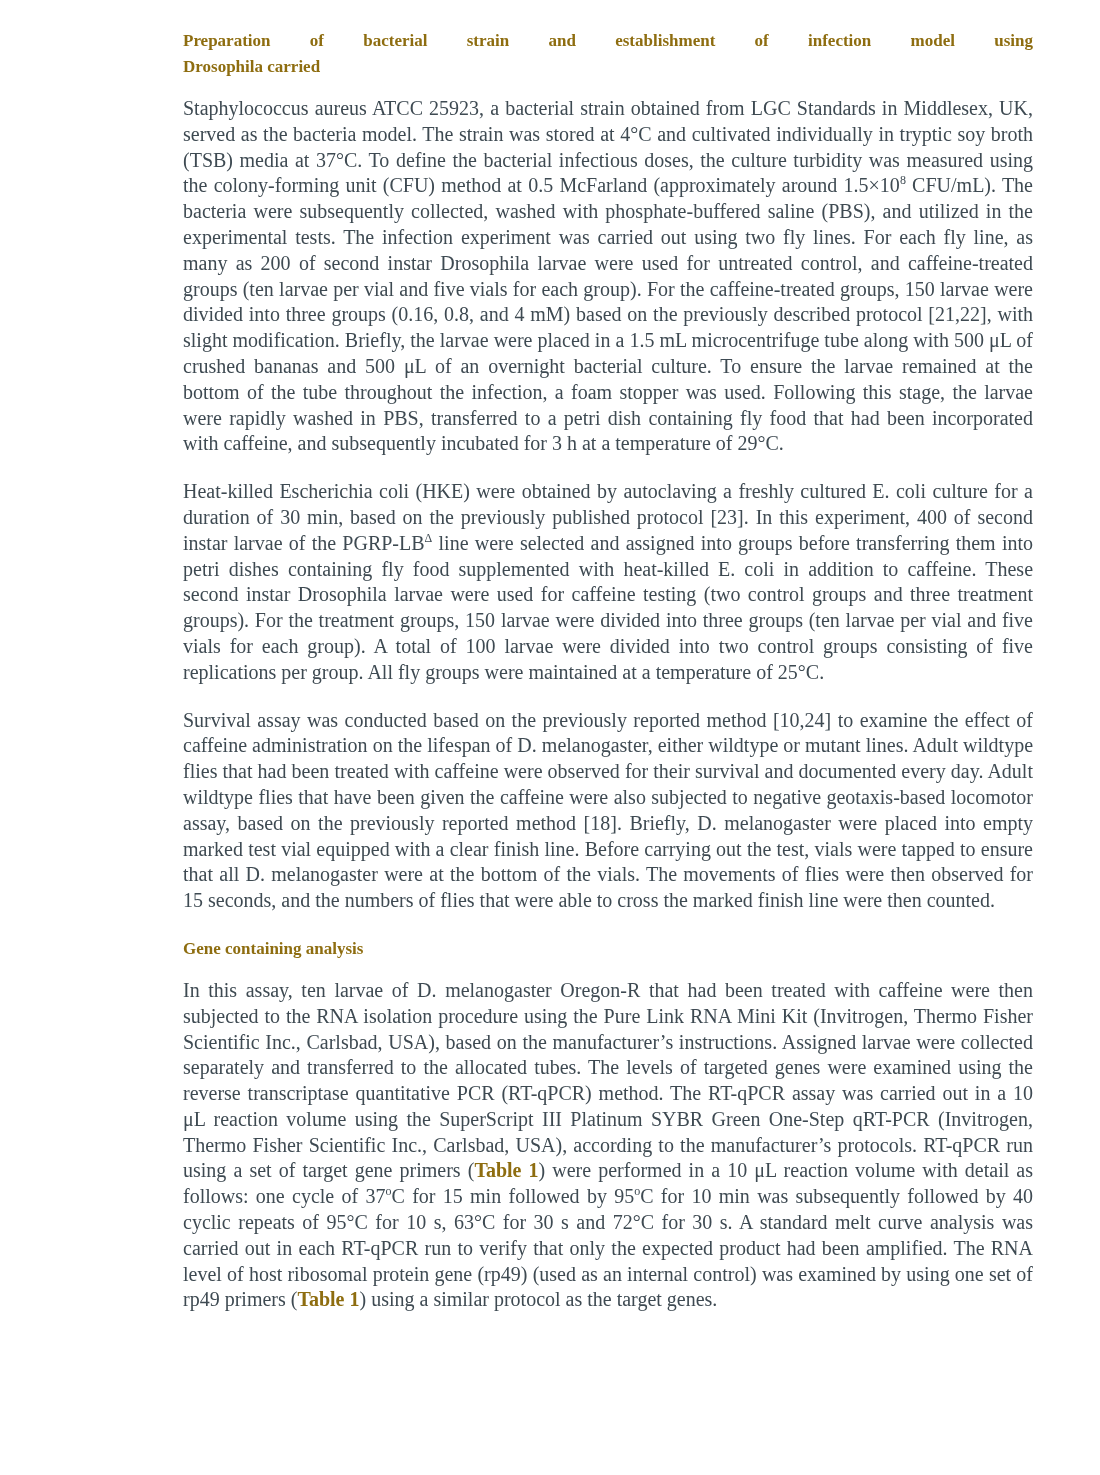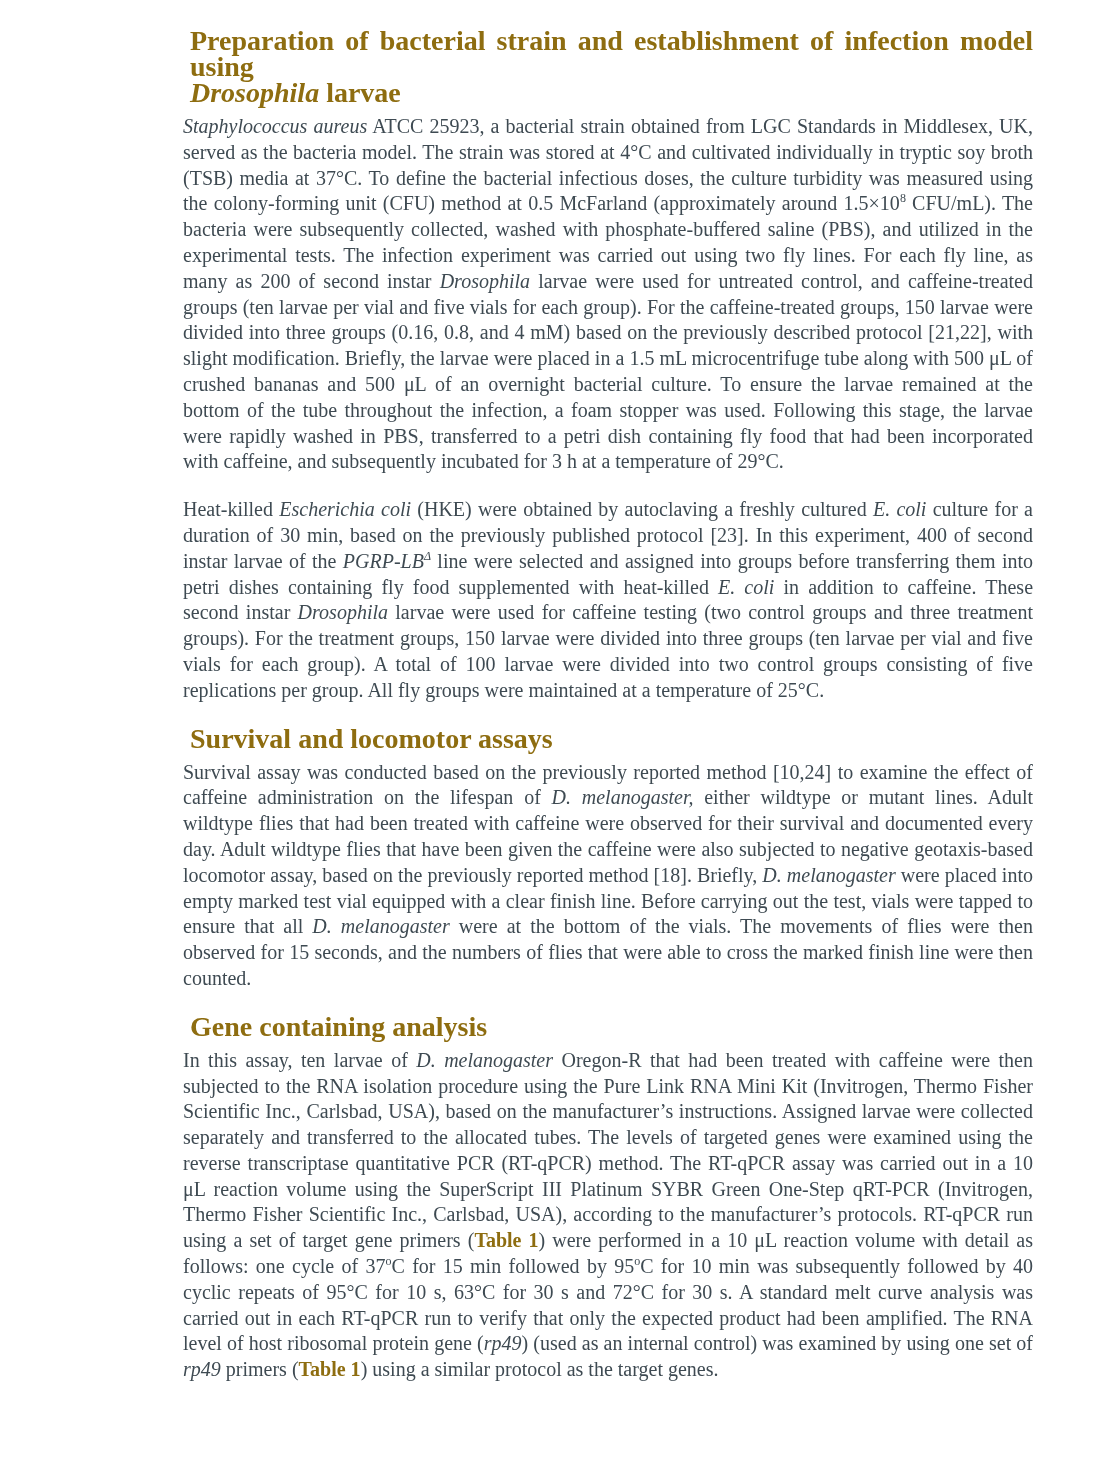--- a/index.html
+++ b/index.html
@@ -13,58 +13,55 @@
     padding:28px 67px 0 183px;
     background:var(--paper);
     overflow:hidden;
     font-family:"Liberation Serif","DejaVu Serif",serif;
     color:var(--body);
   }
   .doc-section{margin:0;}
   .heading{
     color:var(--accent);
     font-weight:700;
-    font-size:28px;
+    font-size:17px;
     line-height:26px;
-    margin:0 0 3px 7px;
+    margin:0 0 3px 0;
   }
   .heading-line{display:block;}
   .heading-line.justify-line{text-align:justify;text-align-last:justify;}
   .body-text{
     font-size:20px;
     line-height:25.8px;
     text-align:justify;
-    margin:8px 0 22px 0;
+    margin:16px 0 22px 0;
   }
-  .run-i{font-style:italic;}
+  .run-i{}
   .run-a{color:var(--accent);font-weight:700;}
   .run-sup{font-size:0.6em;vertical-align:super;line-height:0;}
 </style>
 </head>
 <body>
 
 <div class="page">
   <main>
 
     <section class="doc-section">
       <h2 class="heading">
           <span class="heading-line justify-line"><span>Preparation of bacterial strain and establishment of infection model using</span></span>
-          <span class="heading-line"><span class="run-i">Drosophila</span><span> larvae</span></span>
+          <span class="heading-line"><span class="run-i">Drosophila</span><span> carried</span></span>
         </h2>
       <p class="body-text"><span class="run-i">Staphylococcus aureus</span><span> ATCC 25923, a bacterial strain obtained from LGC Standards in Middlesex, UK, served as the bacteria model. The strain was stored at 4°C and cultivated individually in tryptic soy broth (TSB) media at 37°C. To define the bacterial infectious doses, the culture turbidity was measured using the colony-forming unit (CFU) method at 0.5 McFarland (approximately around 1.5×10</span><span class="run-sup">8</span><span> CFU/mL). The bacteria were subsequently collected, washed with phosphate-buffered saline (PBS), and utilized in the experimental tests. The infection experiment was carried out using two fly lines. For each fly line, as many as 200 of second instar </span><span class="run-i">Drosophila</span><span> larvae were used for untreated control, and caffeine-treated groups (ten larvae per vial and five vials for each group). For the caffeine-treated groups, 150 larvae were divided into three groups (0.16, 0.8, and 4 mM) based on the previously described protocol [21,22], with slight modification. Briefly, the larvae were placed in a 1.5 mL microcentrifuge tube along with 500 μL of crushed bananas and 500 μL of an overnight bacterial culture. To ensure the larvae remained at the bottom of the tube throughout the infection, a foam stopper was used. Following this stage, the larvae were rapidly washed in PBS, transferred to a petri dish containing fly food that had been incorporated with caffeine, and subsequently incubated for 3 h at a temperature of 29°C.</span></p>
     </section>
 
     <section class="doc-section">
       <p class="body-text"><span>Heat-killed </span><span class="run-i">Escherichia coli</span><span> (HKE) were obtained by autoclaving a freshly cultured </span><span class="run-i">E. coli</span><span> culture for a duration of 30 min, based on the previously published protocol [23]. In this experiment, 400 of second instar larvae of the </span><span class="run-i">PGRP-LB</span><span class="run-i run-sup">Δ</span><span> line were selected and assigned into groups before transferring them into petri dishes containing fly food supplemented with heat-killed </span><span class="run-i">E. coli</span><span> in addition to caffeine. These second instar </span><span class="run-i">Drosophila</span><span> larvae were used for caffeine testing (two control groups and three treatment groups). For the treatment groups, 150 larvae were divided into three groups (ten larvae per vial and five vials for each group). A total of 100 larvae were divided into two control groups consisting of five replications per group. All fly groups were maintained at a temperature of 25°C.</span></p>
     </section>
 
     <section class="doc-section">
-      <h2 class="heading">
-          <span class="heading-line"><span>Survival and locomotor assays</span></span>
-        </h2>
       <p class="body-text"><span>Survival assay was conducted based on the previously reported method [10,24] to examine the effect of caffeine administration on the lifespan of </span><span class="run-i">D. melanogaster,</span><span> either wildtype or mutant lines. Adult wildtype flies that had been treated with caffeine were observed for their survival and documented every day. Adult wildtype flies that have been given the caffeine were also subjected to negative geotaxis-based locomotor assay, based on the previously reported method [18]. Briefly, </span><span class="run-i">D. melanogaster</span><span> were placed into empty marked test vial equipped with a clear finish line. Before carrying out the test, vials were tapped to ensure that all </span><span class="run-i">D. melanogaster</span><span> were at the bottom of the vials. The movements of flies were then observed for 15 seconds, and the numbers of flies that were able to cross the marked finish line were then counted.</span></p>
     </section>
 
     <section class="doc-section">
       <h2 class="heading">
           <span class="heading-line"><span>Gene containing analysis</span></span>
         </h2>
       <p class="body-text"><span>In this assay, ten larvae of </span><span class="run-i">D. melanogaster</span><span> Oregon-R that had been treated with caffeine were then subjected to the RNA isolation procedure using the Pure Link RNA Mini Kit (Invitrogen, Thermo Fisher Scientific Inc., Carlsbad, USA), based on the manufacturer’s instructions. Assigned larvae were collected separately and transferred to the allocated tubes. The levels of targeted genes were examined using the reverse transcriptase quantitative PCR (RT-qPCR) method. The RT-qPCR assay was carried out in a 10 μL reaction volume using the SuperScript III Platinum SYBR Green One-Step qRT-PCR (Invitrogen, Thermo Fisher Scientific Inc., Carlsbad, USA), according to the manufacturer’s protocols. RT-qPCR run using a set of target gene primers (</span><span class="run-a">Table 1</span><span>) were performed in a 10 μL reaction volume with detail as follows: one cycle of 37</span><span class="run-sup">o</span><span>C for 15 min followed by 95</span><span class="run-sup">o</span><span>C for 10 min was subsequently followed by 40 cyclic repeats of 95°C for 10 s, 63°C for 30 s and 72°C for 30 s. A standard melt curve analysis was carried out in each RT-qPCR run to verify that only the expected product had been amplified. The RNA level of host ribosomal protein gene (</span><span class="run-i">rp49</span><span>) (used as an internal control) was examined by using one set of </span><span class="run-i">rp49</span><span> primers (</span><span class="run-a">Table 1</span><span>) using a similar protocol as the target genes.</span></p>
     </section>
 

